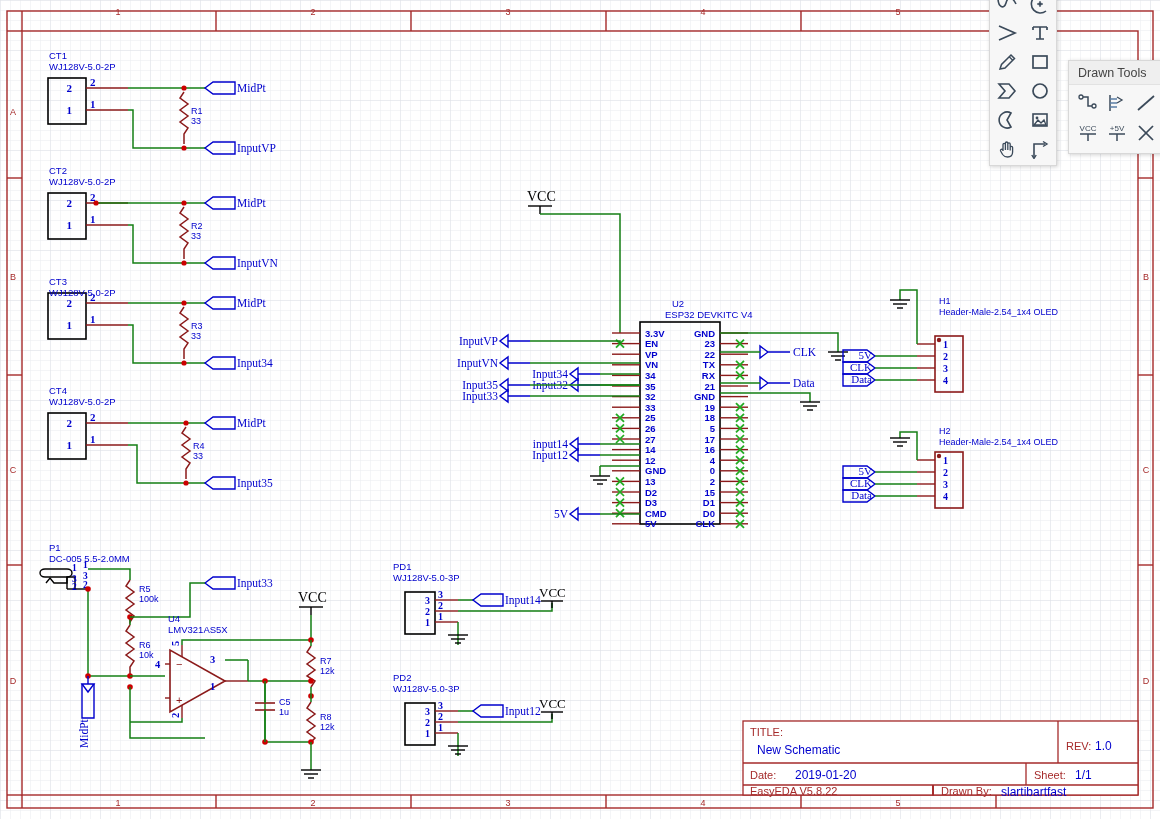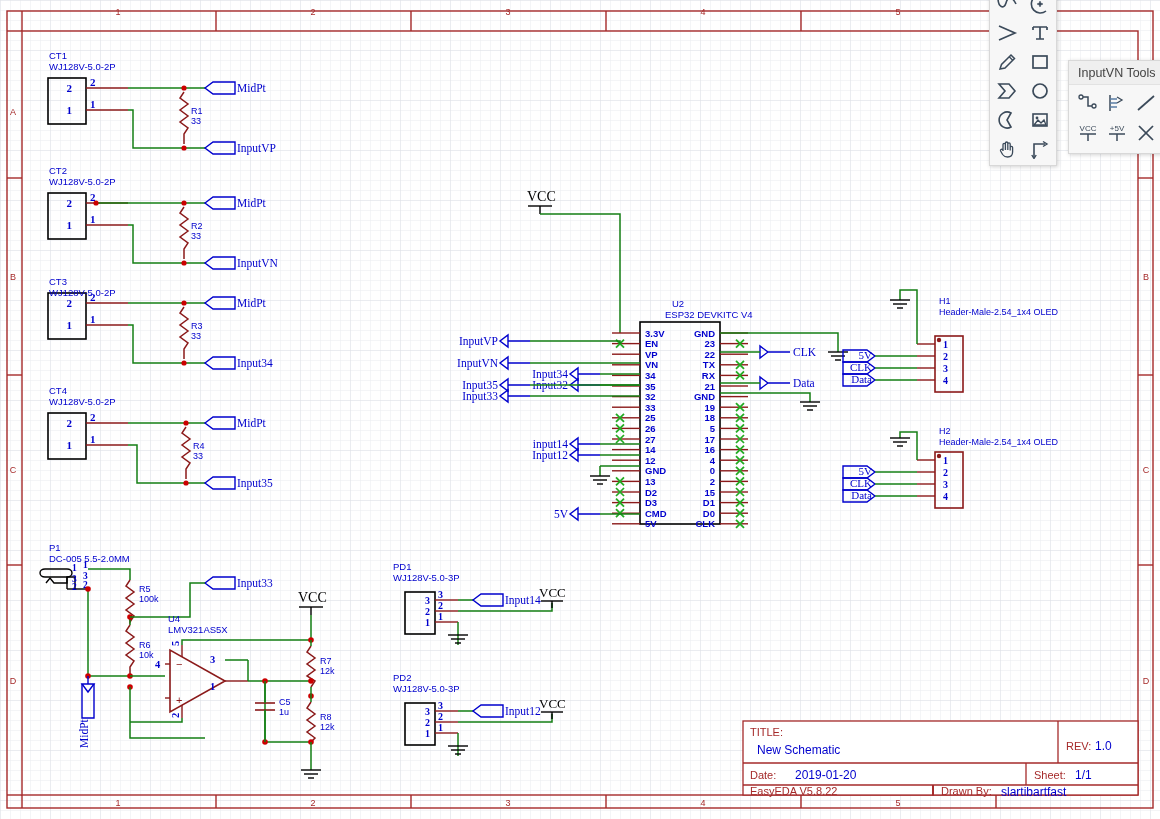--- a/index.html
+++ b/index.html
@@ -888,21 +888,21 @@
     <div class="tool" title="Polyline">
       <svg width="20" height="20" viewBox="0 0 20 20">
           <path d="M4 18V5h11" fill="none" stroke="#3b4a5a" stroke-width="1.6"></path>
           <path d="M13 2.5 L17 5 L13 7.5" fill="none" stroke="#3b4a5a" stroke-width="1.4"></path>
           <path d="M1.8 16 L4 19.5 L6.2 16" fill="none" stroke="#3b4a5a" stroke-width="1.4"></path>
         </svg>
     </div>
   </div>
 
   <div class="palette" id="wiring-panel">
-    <div class="ttl">InputVN Tools</div>
+    <div class="ttl">Drawn Tools</div>
     <div class="grid">
       <div class="tool" title="Wire">
         <svg width="24" height="22" viewBox="0 0 24 22">
             <circle cx="5" cy="5" r="2" fill="none" stroke="#3b4a5a" stroke-width="1.3"></circle>
             <path d="M7 5h5v9h4" fill="none" stroke="#3b4a5a" stroke-width="1.5"></path>
             <circle cx="18" cy="14" r="2" fill="none" stroke="#3b4a5a" stroke-width="1.3"></circle>
           </svg>
       </div>
       <div class="tool" title="Bus Entry">
         <svg width="24" height="22" viewBox="0 0 24 22">

